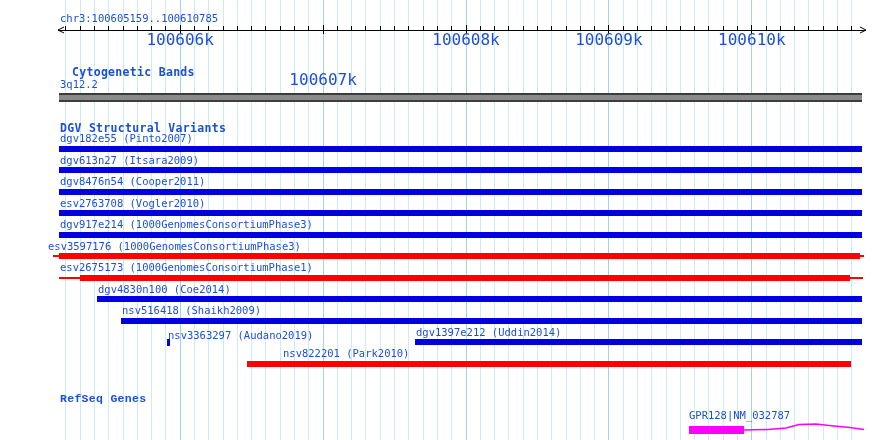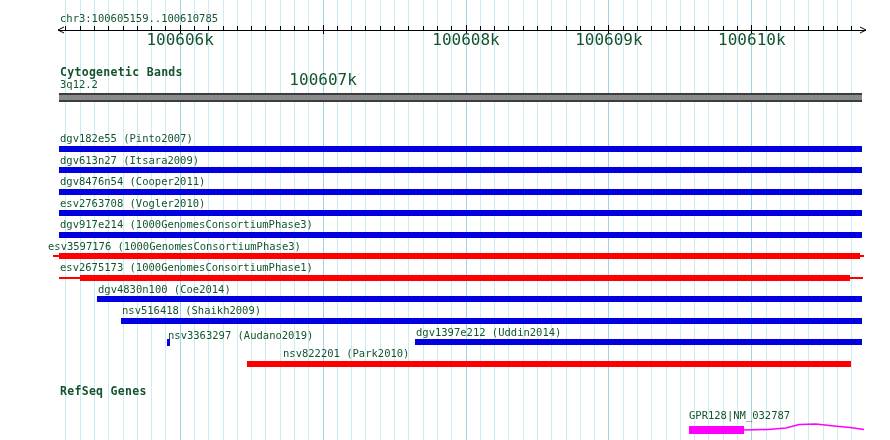--- a/index.html
+++ b/index.html
@@ -1,19 +1,19 @@
 <!DOCTYPE html>
 <html><head>
 <meta charset="utf-8">
 <style>
   html,body{margin:0;padding:0;background:#fff;}
   #app{
     position:relative;width:890px;height:440px;background:#ffffff;
     font-family:"DejaVu Sans Mono","Liberation Mono",monospace;
-    color:#14532d;overflow:hidden;
+    color:#1d4ed8;overflow:hidden;
   }
   #bg-svg,#fg-svg{position:absolute;left:0;top:0;z-index:0;pointer-events:none;}
   #fg-svg{z-index:2;}
   .hdr{
     position:absolute;font-size:11.5px;font-weight:bold;letter-spacing:.3px;
     white-space:pre;z-index:3;
   }
   .lbl{position:absolute;font-size:10.5px;white-space:pre;z-index:3;line-height:11px;}
   .ticklbl{
     position:absolute;font-size:16px;white-space:pre;z-index:3;
@@ -148,24 +148,25 @@
       <line x1="823.2712406683256" y1="26" x2="823.2712406683256" y2="30" stroke="#000" stroke-width="1" shape-rendering="crispEdges"></line>
       <line x1="837.5620334162816" y1="26" x2="837.5620334162816" y2="30" stroke="#000" stroke-width="1" shape-rendering="crispEdges"></line>
       <line x1="851.8528261642375" y1="26" x2="851.8528261642375" y2="30" stroke="#000" stroke-width="1" shape-rendering="crispEdges"></line>
     </svg>
   <svg id="fg-svg" width="890" height="440">
       <polyline points="744,430 768,429.5 786,428 799,424.5 816,424 834,426 850,427.5 864,429.5" fill="none" stroke="#ff00ff" stroke-width="1.5"></polyline>
     </svg>
 
   <div class="lbl" style="left:60px;top:13px;">chr3:100605159..100610785</div>
 
-  <div class="hdr" style="left:60px;top:65px;text-align:right;">Cytogenetic Bands</div>
+  <div class="hdr" style="left:72px;top:65px;text-align:right;">Cytogenetic Bands</div>
   <div class="lbl" style="left:60px;top:79px;">3q12.2</div>
   <div class="cytoband"></div>
 
+  <div class="hdr" style="left:60px;top:121px;">DGV Structural Variants</div>
 
   <div id="tracks">
       <div class="lbl" style="left: 60px; top: 133px;">dgv182e55 (Pinto2007)</div>
       <div class="bar" style="background: rgb(0, 0, 224); left: 59px; width: 803px; top: 145.5px; height: 6px;"></div>
       <div class="lbl" style="left: 60px; top: 154.5px;">dgv613n27 (Itsara2009)</div>
       <div class="bar" style="background: rgb(0, 0, 224); left: 59px; width: 803px; top: 167px; height: 6px;"></div>
       <div class="lbl" style="left: 60px; top: 176px;">dgv8476n54 (Cooper2011)</div>
       <div class="bar" style="background: rgb(0, 0, 224); left: 59px; width: 803px; top: 188.5px; height: 6px;"></div>
       <div class="lbl" style="left: 60px; top: 197.5px;">esv2763708 (Vogler2010)</div>
       <div class="bar" style="background: rgb(0, 0, 224); left: 59px; width: 803px; top: 210px; height: 6px;"></div>
@@ -184,21 +185,21 @@
       <div class="lbl" style="left: 122px; top: 305px;">nsv516418 (Shaikh2009)</div>
       <div class="bar" style="background: rgb(0, 0, 224); left: 121px; width: 741px; top: 317.5px; height: 6px;"></div>
       <div class="lbl" style="left: 168px; top: 330px;">nsv3363297 (Audano2019)</div>
       <div class="bar" style="background: rgb(0, 0, 224); left: 167px; width: 2.5px; top: 338.5px; height: 7px;"></div>
       <div class="lbl" style="left: 416px; top: 326.5px;">dgv1397e212 (Uddin2014)</div>
       <div class="bar" style="background: rgb(0, 0, 224); left: 415px; width: 447px; top: 339px; height: 6px;"></div>
       <div class="lbl" style="left: 247px; top: 348px; margin-left: 36px;">nsv822201 (Park2010)</div>
       <div class="bar" style="background: rgb(255, 0, 0); left: 247px; width: 604px; top: 360.5px; height: 6px;"></div>
     </div>
 
-  <div class="hdr" style="left:60px;top:384px;">RefSeq Genes</div>
+  <div class="hdr" style="left:60px;top:392px;font-family:Liberation Mono, monospace;">RefSeq Genes</div>
   <div class="lbl" style="left:689px;top:410px;">GPR128|NM_032787</div>
   <div id="gene-box" class="gene-box" style="left: 689px; top: 426px; width: 55px; height: 8px; background: rgb(255, 0, 255);"></div>
 
   <div id="ticklabels">
       <div class="ticklbl" style="left: 180.186px; top: 34px;">100606k</div>
       <div class="ticklbl" style="left: 323.093px; top: 34px; margin-top: 40px;">100607k</div>
       <div class="ticklbl" style="left: 466.001px; top: 34px;">100608k</div>
       <div class="ticklbl" style="left: 608.909px; top: 34px;">100609k</div>
       <div class="ticklbl" style="left: 751.817px; top: 34px;">100610k</div>
     </div>

